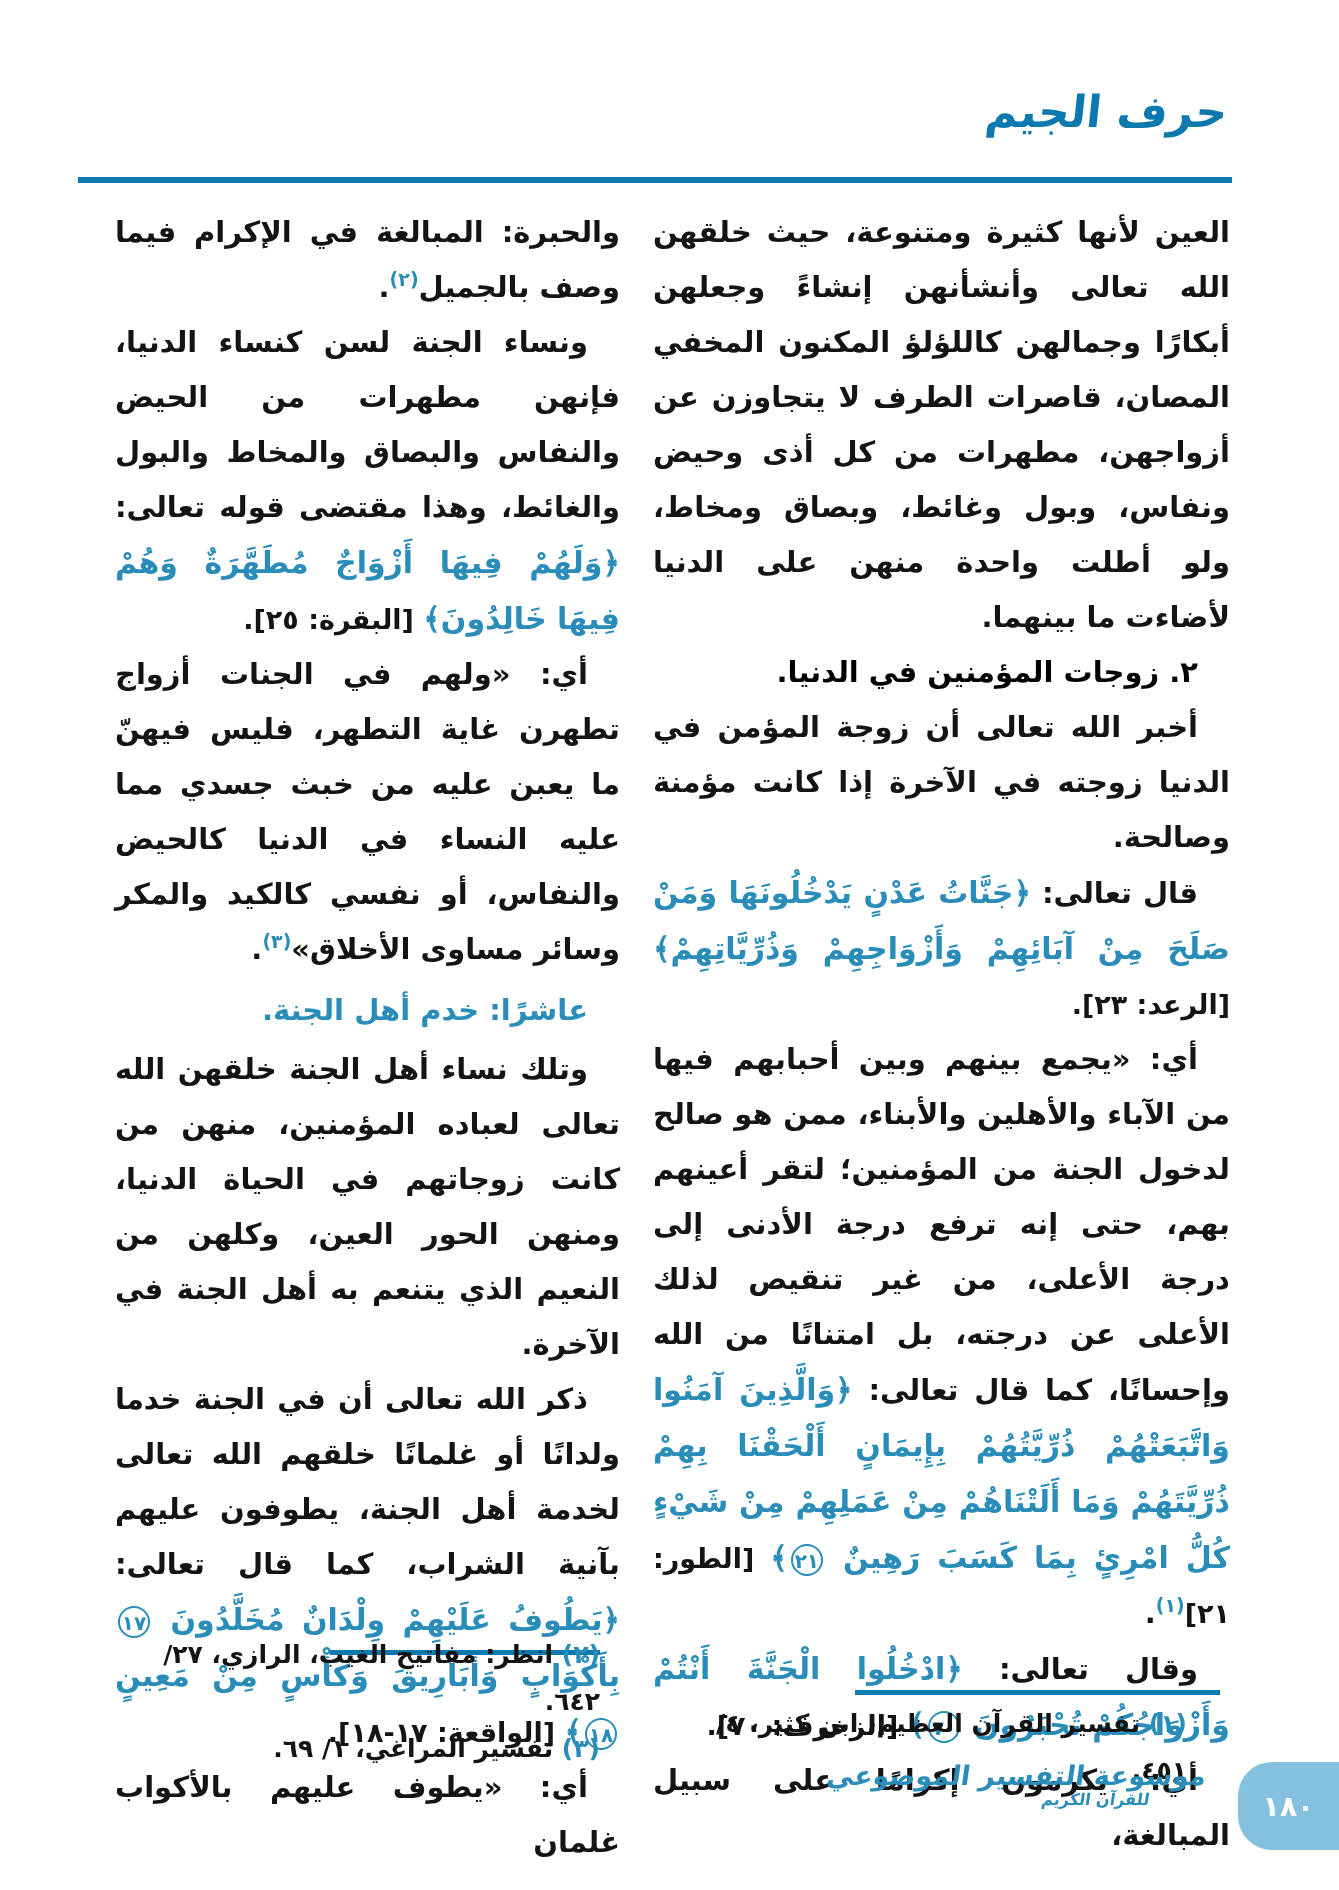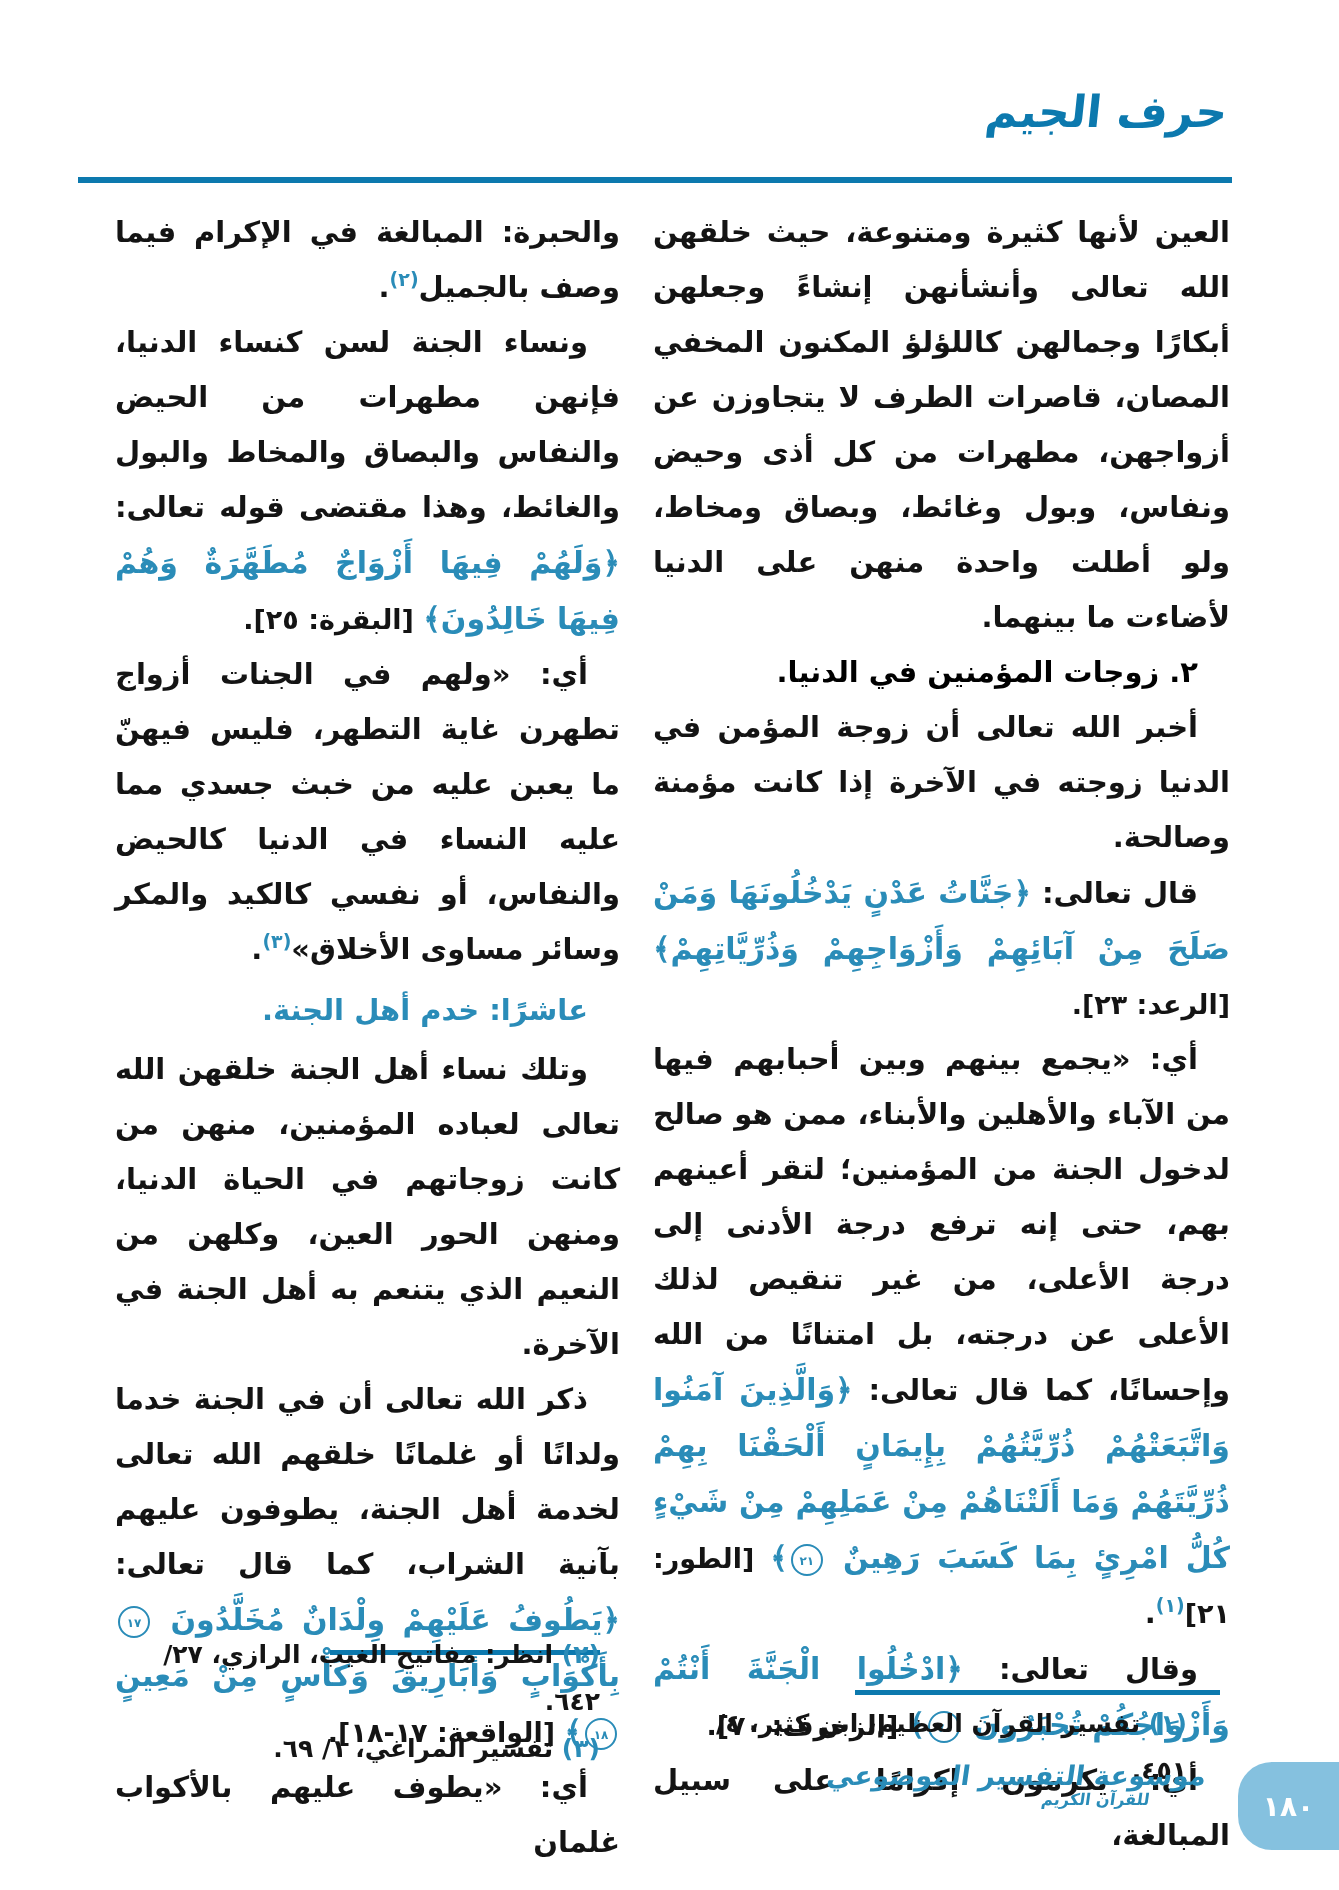--- a/index.html
+++ b/index.html
@@ -47,21 +47,21 @@
   .para.h-teal{color:var(--quran);margin-top:6px;margin-bottom:4px;}
   .q{color:var(--quran);font-size:30px;}
   .r{color:var(--ink);font-size:27px;}
   .fnmark{color:var(--quran);font-size:19px;line-height:0;}
   .ayah{
     display:inline-block;
     width:32px;height:32px;line-height:30px;
     border:2px solid var(--quran);
     border-radius:50%;
     color:var(--quran);
-    font-size:12px;text-align:center;
+    font-size:20px;text-align:center;
     text-indent:0;
     vertical-align:middle;
     margin:0 3px;
     box-sizing:border-box;
   }
   
   .fsep{position:absolute;height:5px;background:var(--accent);}
   .fsep-left{top:1650px;left:330px;width:270px;}
   .fsep-right{top:1690px;left:855px;width:365px;}
   .fnblock{

